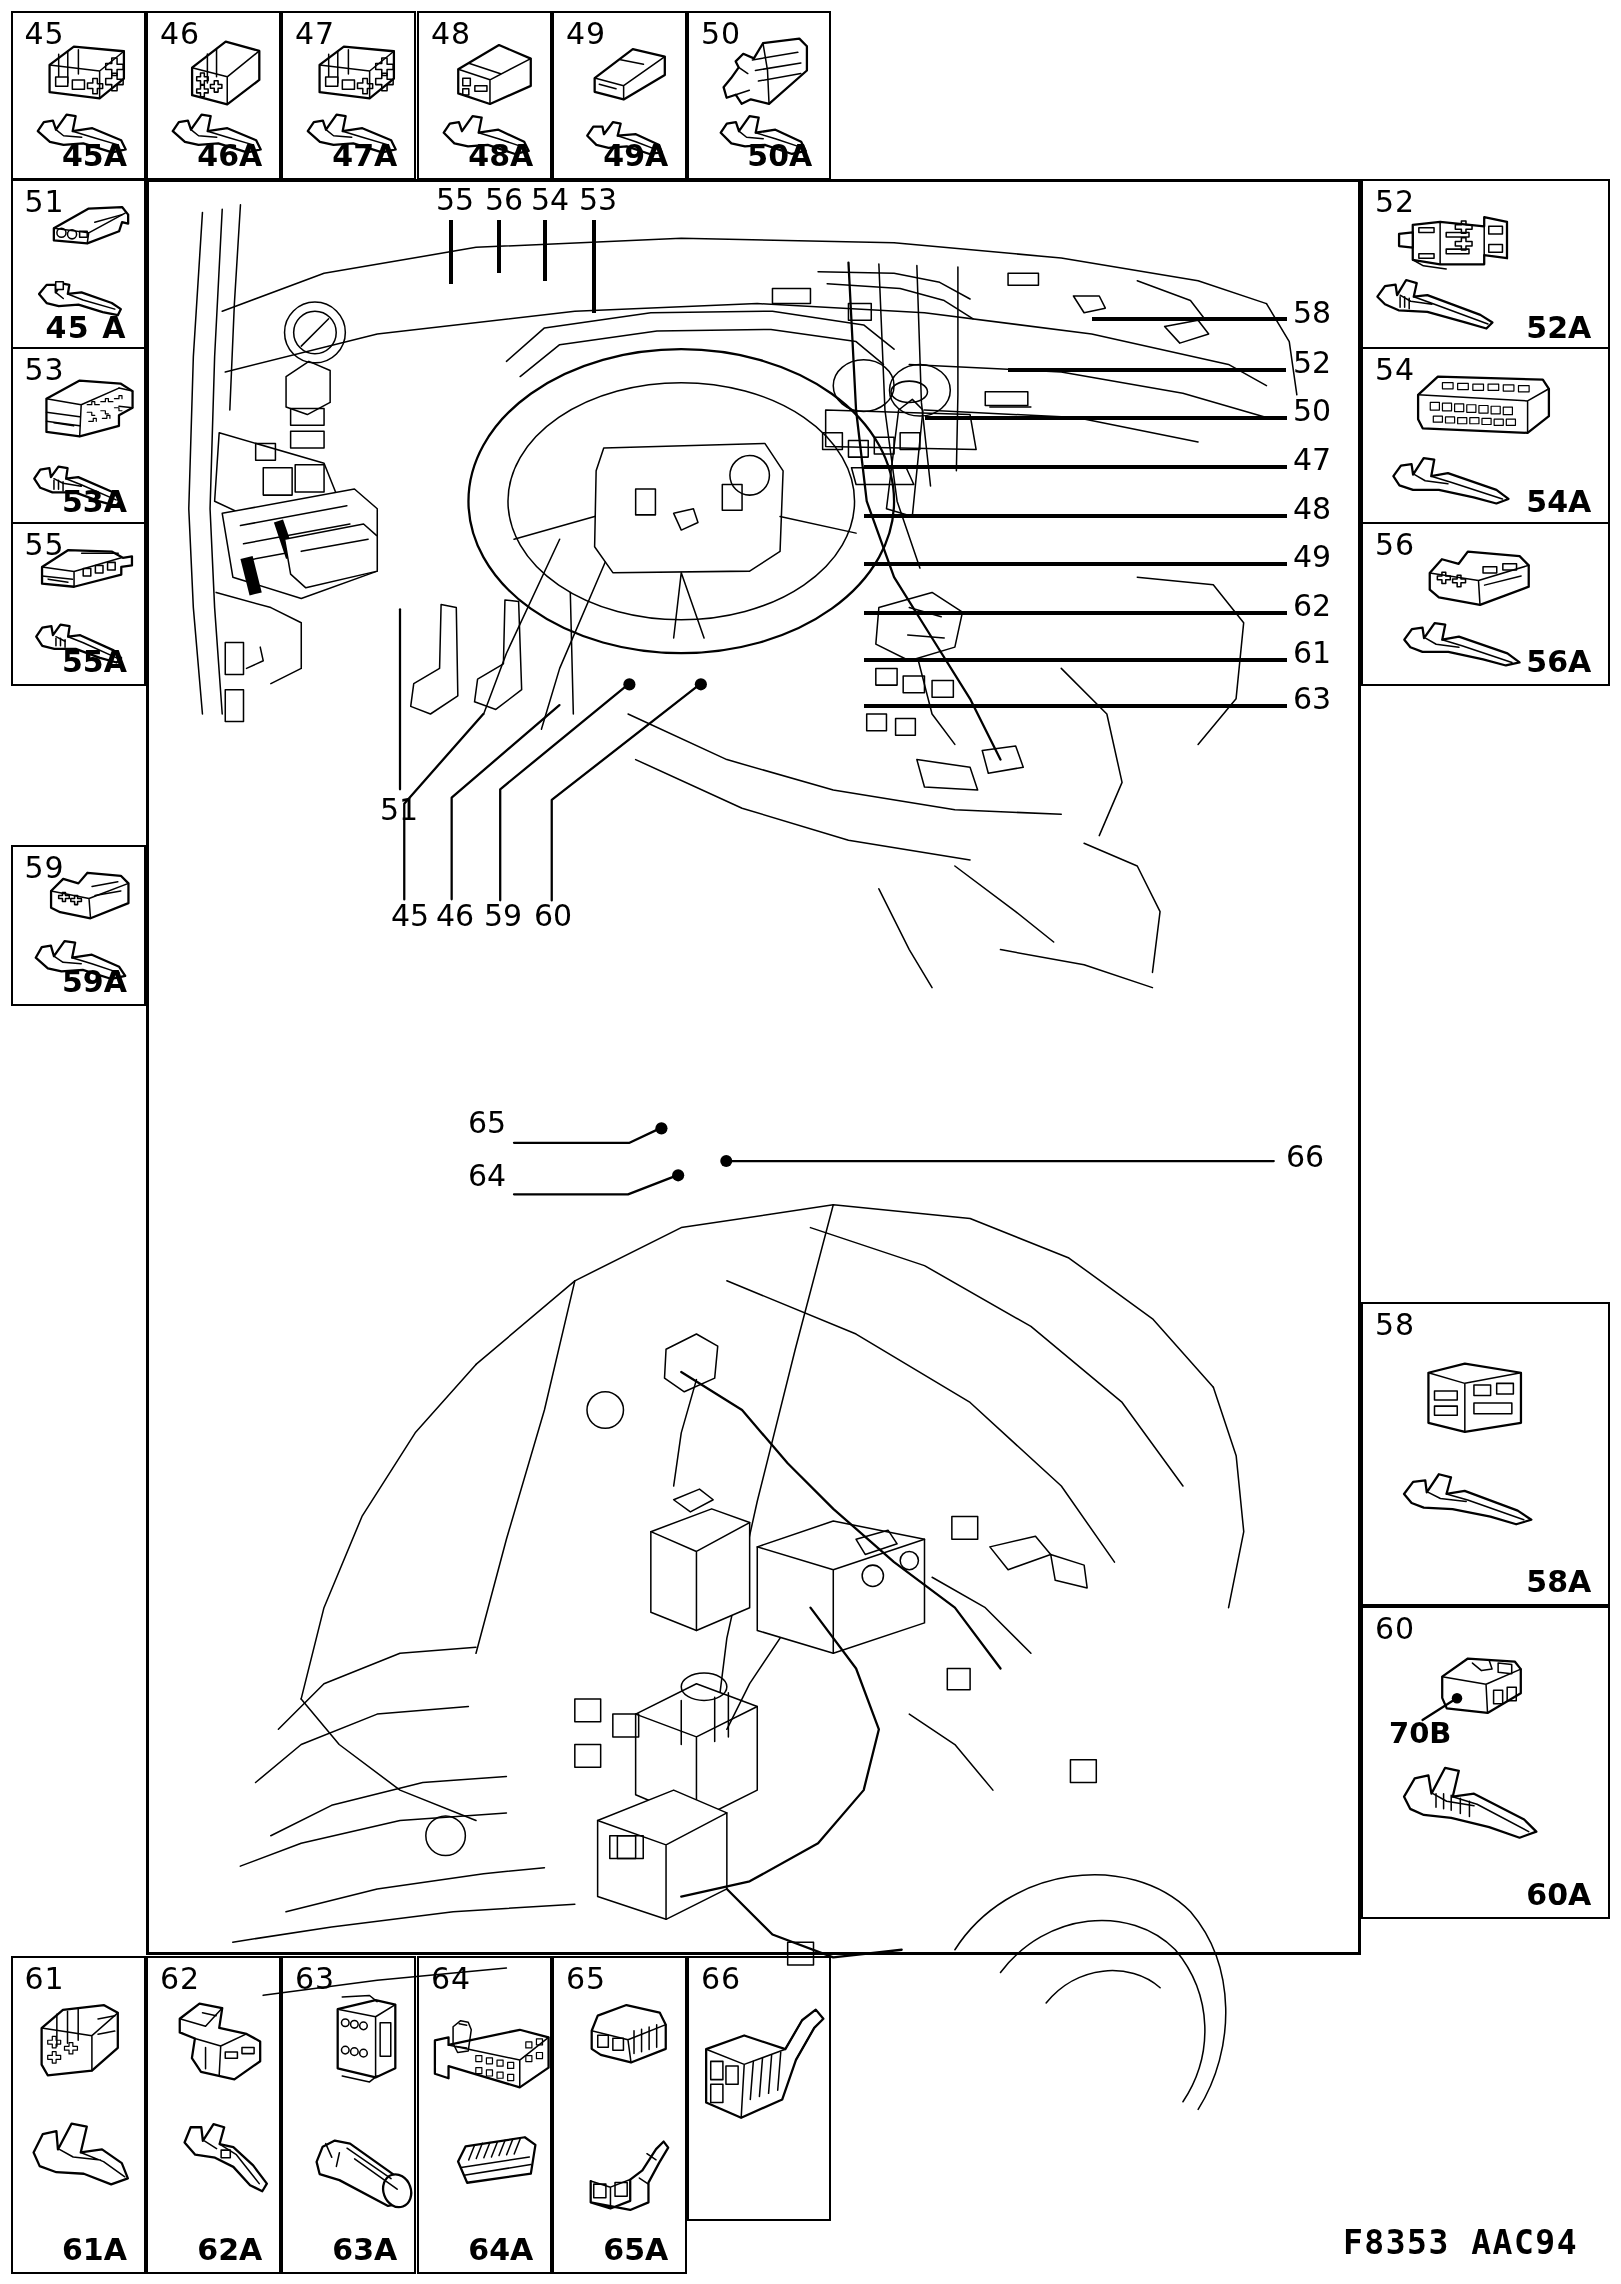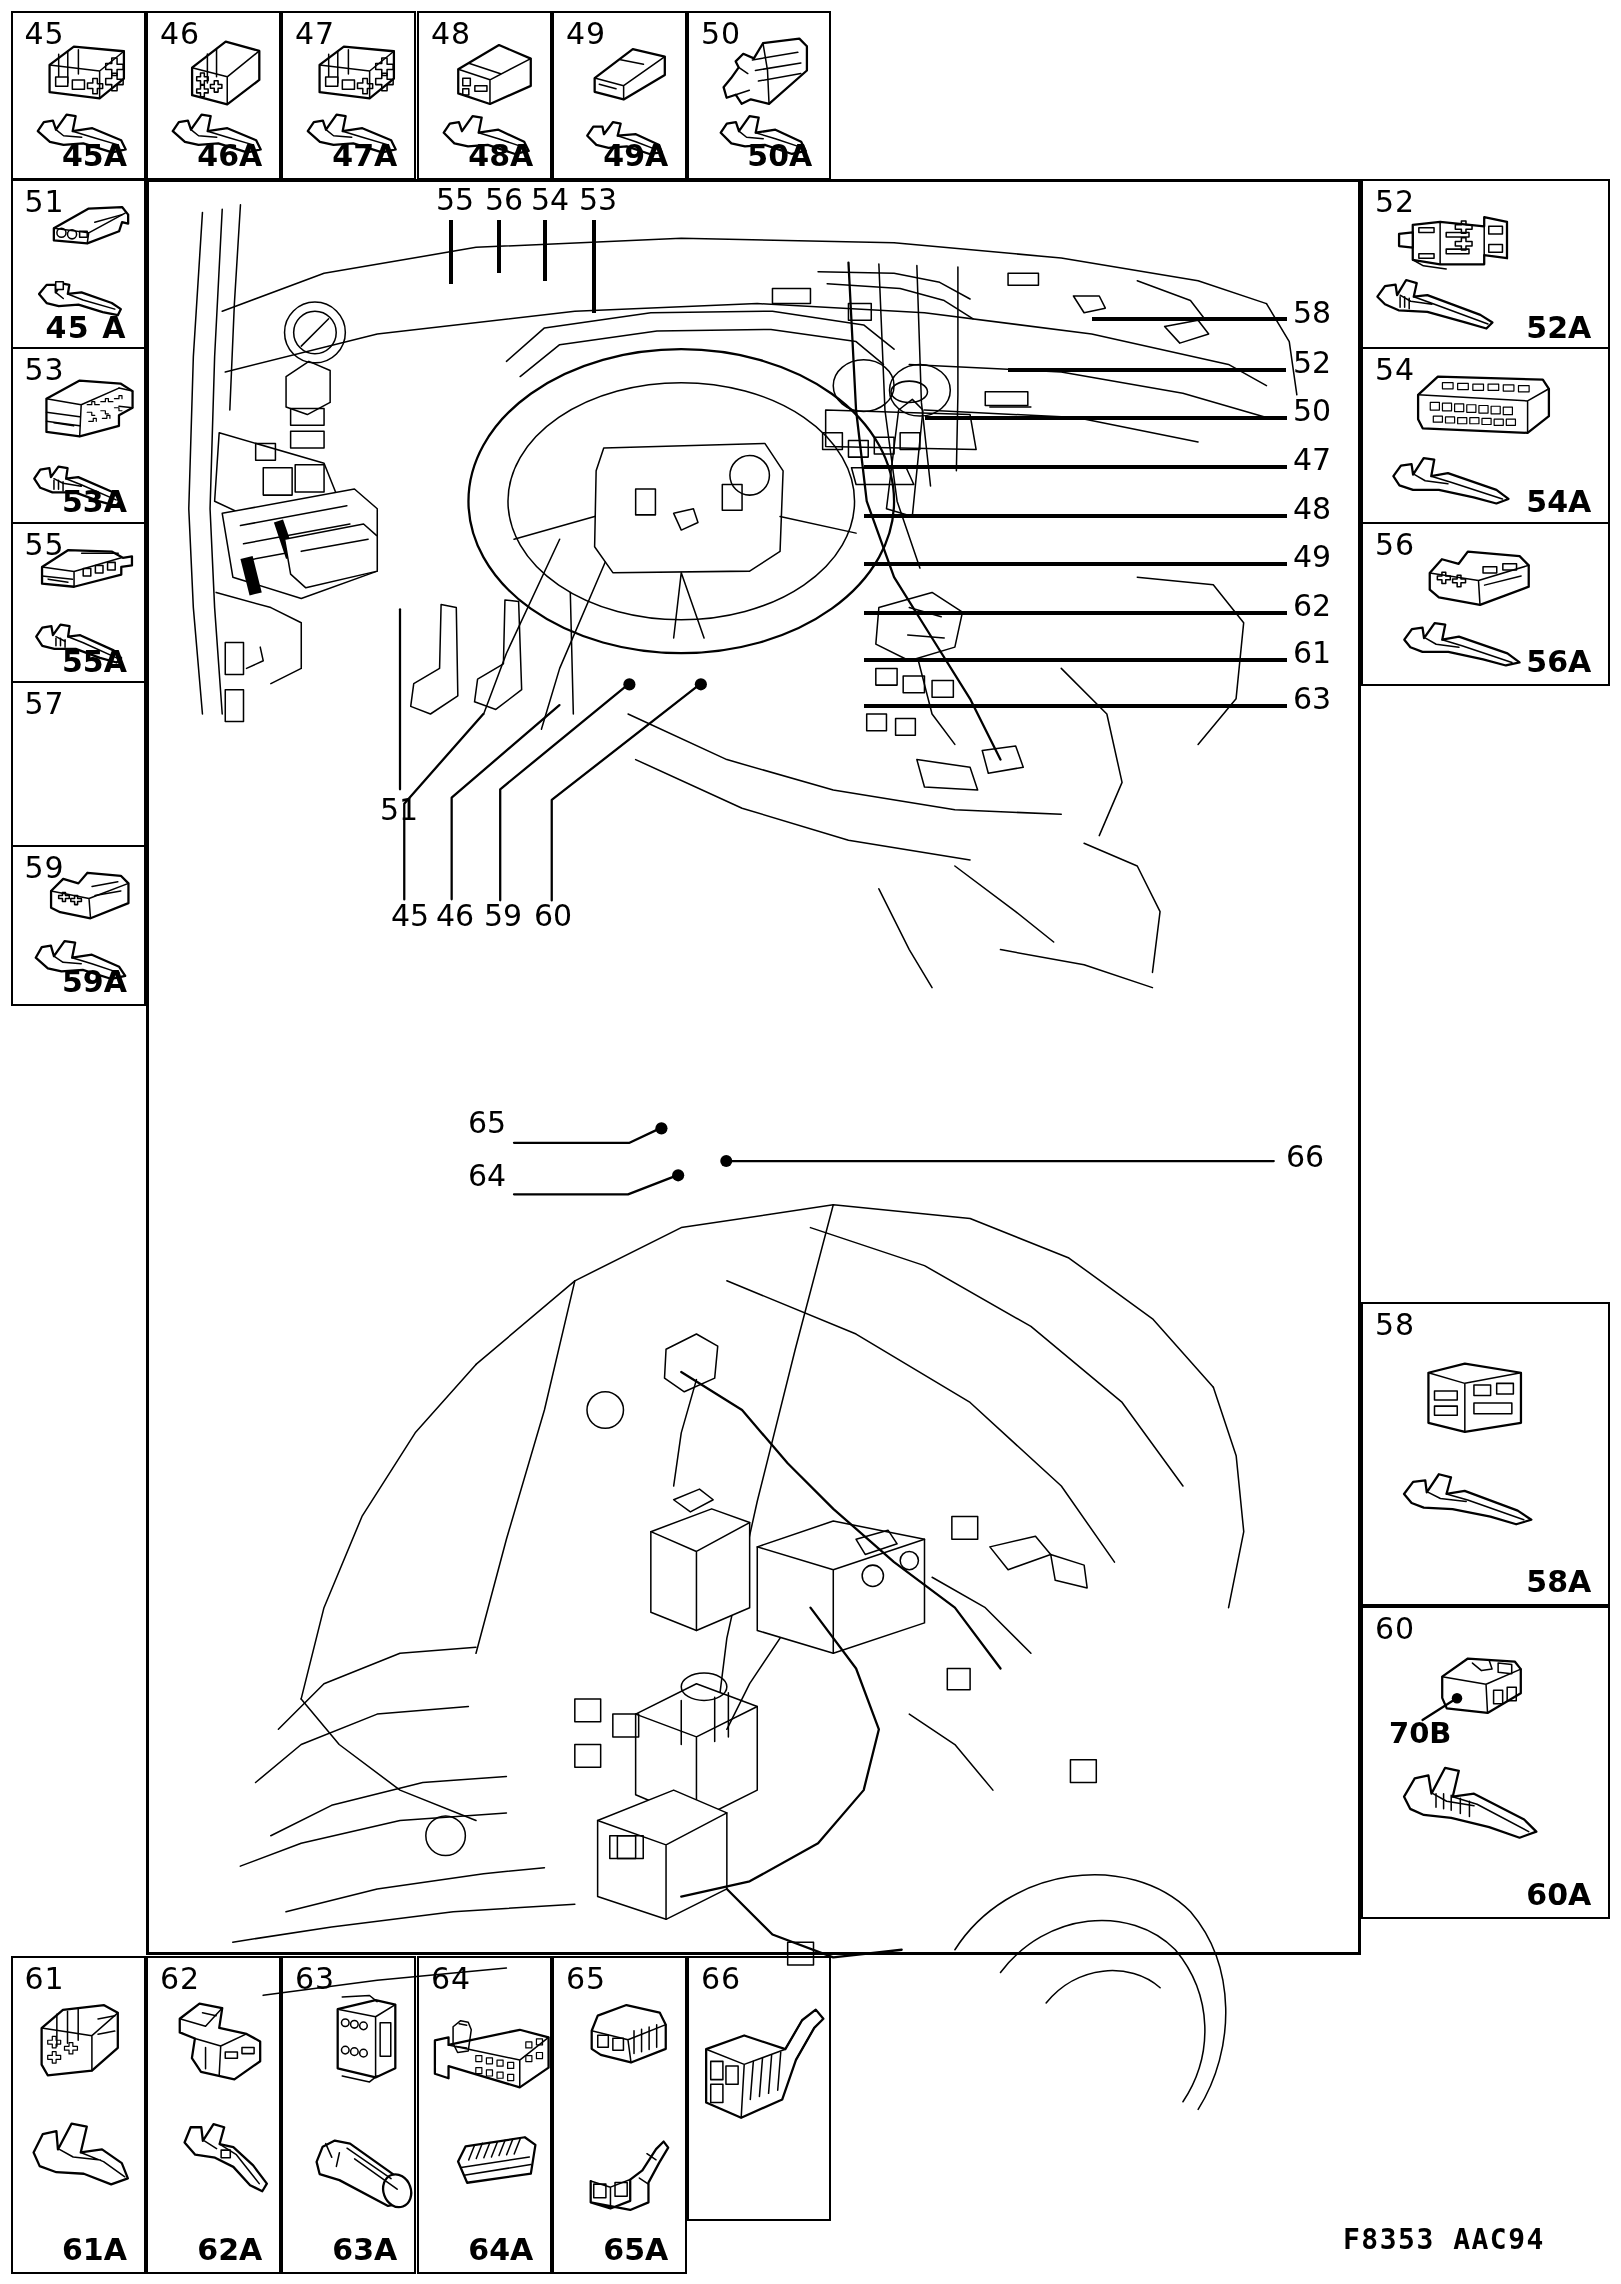--- a/index.html
+++ b/index.html
@@ -22,21 +22,21 @@
   .lnthin{fill:none;stroke:#000;stroke-width:1.6;stroke-linejoin:round;stroke-linecap:round;}
   .fil{fill:#fff;stroke:#000;stroke-width:3;stroke-linejoin:round;}
   .fil2{fill:#fff;stroke:#000;stroke-width:2;stroke-linejoin:round;}
   .blk{fill:#000;stroke:none;}
 
   
   #main-illustration{position:absolute;}
   .lbl{position:absolute;font-size:30px;font-family:"DejaVu Sans",sans-serif;line-height:1;white-space:nowrap;}
   .leader{position:absolute;background:#000;}
 
-  #footer-code{position:absolute;font-size:28px;letter-spacing:1.5px;font-family:"DejaVu Sans Mono",monospace;font-weight:bold;}
+  #footer-code{position:absolute;font-size:33px;letter-spacing:1.5px;font-family:"DejaVu Sans Mono",monospace;font-weight:bold;}
 </style>
 </head>
 <body>
 
 <div class="page">
 
   <div class="cell" style="left:10.6px;top:10.6px;width:135px;height:169px;">
     <span class="num">45</span>
     <div class="art" style="left:29px;top:23px;">
       <svg width="91" height="76" viewBox="0 0 120 100">
@@ -234,24 +234,20 @@
     <div class="art" style="left:20px;top:96px;">
       <svg width="99" height="44" viewBox="0 0 130 58">
         <path class="fil" d="M4 22 L12 10 L24 8 L26 20 L36 6 L48 8 L46 22 L62 20 L106 40 L116 50 L110 56 L88 50 L56 38 L28 38 L12 34 Z"></path>
         <path class="ln2" d="M46 22 L66 30 L110 50 M30 22 L42 28"></path>
         <path class="ln2" d="M30 24 L30 34 M36 24 L36 34 M42 26 L42 36"></path>
       </svg>
     </div>
     <span class="sub">55A</span>
   </div>
 
-  <div class="cell" style="left:10.6px;top:681px;width:135px;height:169px;">
-    <span class="num">57</span>
-    <span class="sub"></span>
-  </div>
 
   <div class="cell" style="left:10.6px;top:845px;width:135px;height:161px;">
     <span class="num">59</span>
     <div class="art" style="left:32px;top:18px;">
       <svg width="88" height="58" viewBox="0 0 116 76">
         <path class="fil" d="M8 34 L24 18 L44 24 L56 10 L100 14 L110 24 L110 50 L60 70 L20 62 L8 56 Z"></path>
         <path class="ln2" d="M8 34 L58 44 L110 24 M58 44 L60 70"></path>
         <g class="ln2">
           <path d="M18 40 h5 v-4 h4 v4 h5 v4 h-5 v4 h-4 v-4 h-5 z"></path>
           <path d="M34 44 h5 v-4 h4 v4 h5 v4 h-5 v4 h-4 v-4 h-5 z"></path>

